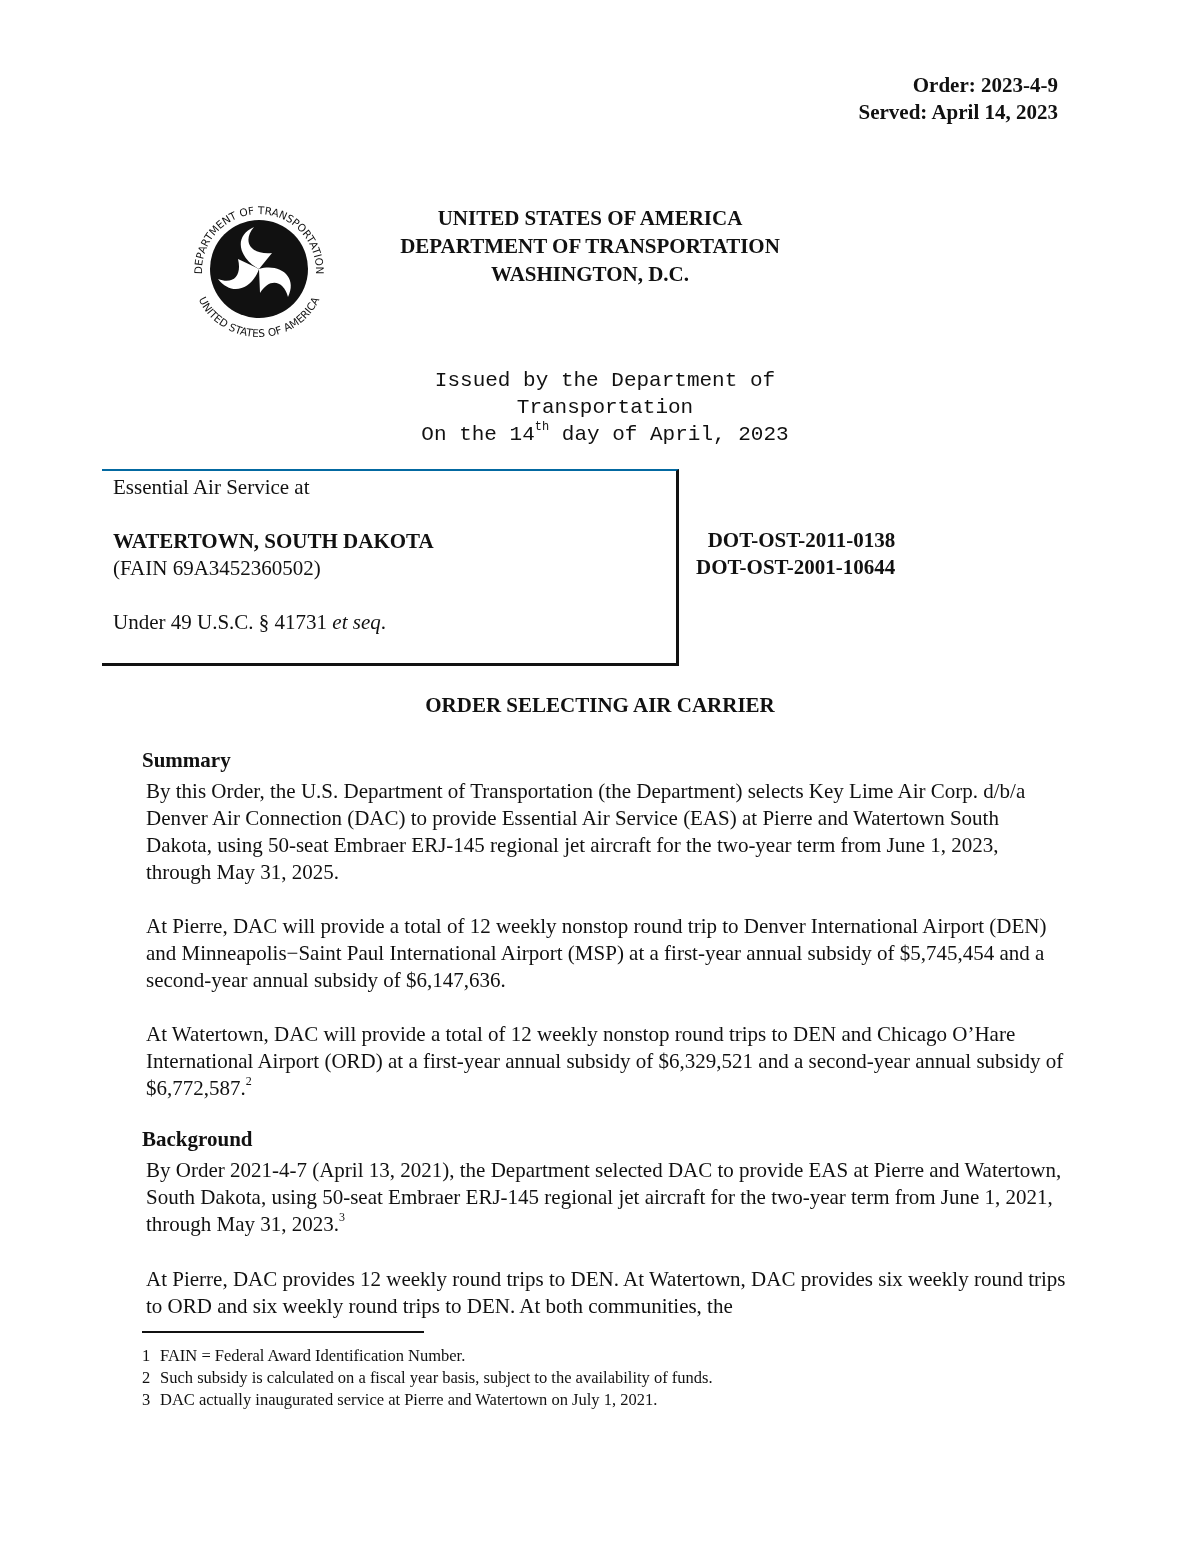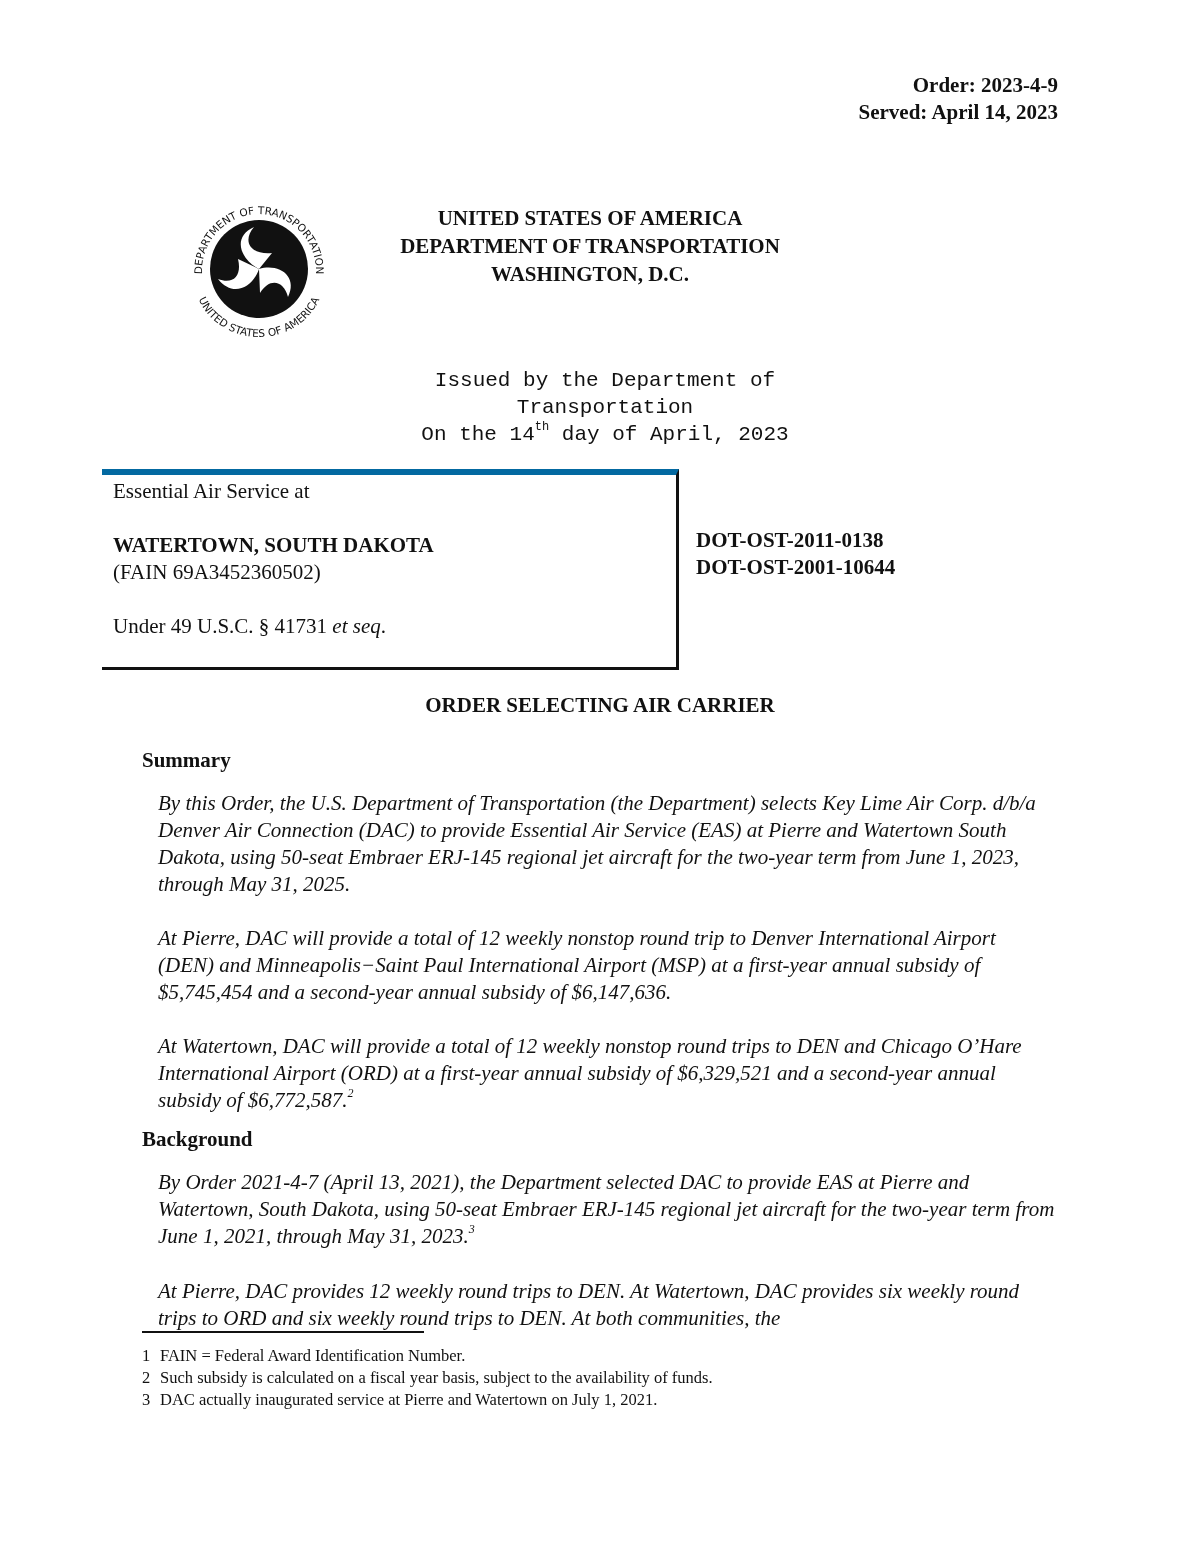--- a/index.html
+++ b/index.html
@@ -10,29 +10,29 @@
   }
   .abs { position: absolute; }
   .order-meta { right: 142px; top: 72px; text-align: right; font-size: 21px; line-height: 27px; font-weight: bold; }
   .seal { left: 180px; top: 193px; width: 158px; height: 148px; }
   .agency { left: 360px; top: 204px; width: 460px; text-align: center; font-weight: bold; font-size: 21px; line-height: 28px; }
   .agency div { white-space: nowrap; }
   .issued { left: 360px; top: 367px; width: 490px; text-align: center; font-size: 21px; line-height: 27px; font-family: Liberation Mono, monospace; }
   sup { font-size: 12px; line-height: 0; position: relative; top: -2px; vertical-align: super; }
   .caption-box {
     left: 102px; top: 469px; width: 574px; height: 192px;
-    border-top: 6px solid #0369a1; border-right: 3px solid #111; border-bottom: 3px solid #111;
+    border-top: 2px solid #0369a1; border-right: 3px solid #111; border-bottom: 3px solid #111;
   }
   .caption-box .inner { position: absolute; left: 11px; top: 3px; font-size: 21px; line-height: 27px; }
   .caption-box b { font-weight: bold; }
-  .dockets { left: 696px; top: 527px; font-weight: bold; font-size: 21px; line-height: 27px; }
+  .dockets { left: 696px; top: 527px; font-weight: bold; font-size: 21px; line-height: 27px; text-align: right; }
   .order-title { left: 0; width: 1200px; top: 693px; text-align: center; font-weight: bold; font-size: 21px; }
   .body-text { left: 142px; width: 930px; font-size: 21px; line-height: 27px; }
   .section-heading { font-weight: bold; }
-  p { margin: 16px; font-style: italic; }
+  p { margin: 4px; }
   .fn-rule { left: 142px; top: 1331px; width: 282px; height: 2px; background: #111; }
   .footnotes { left: 142px; top: 1345px; font-size: 16.5px; line-height: 22px; }
   .footnotes .num { display: inline-block; width: 18px; }
 </style>
 </head>
 <body>
 
 <div class="abs order-meta">
   <div>Order: 2023-4-9</div>
   <div>Served: April 14, 2023</div>

